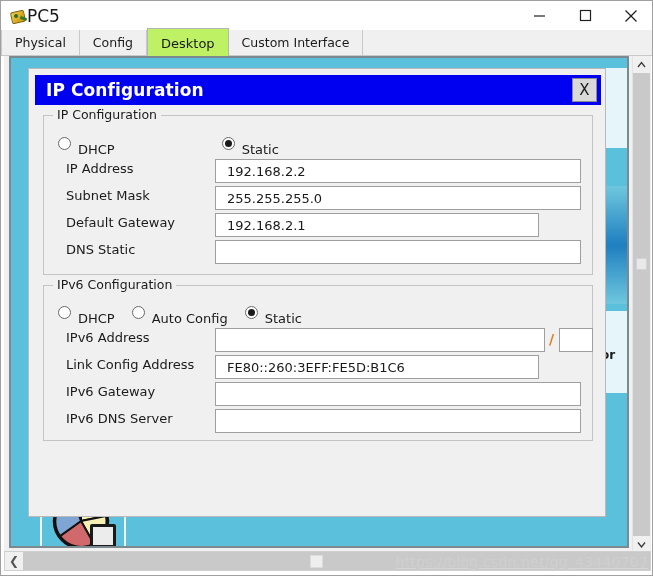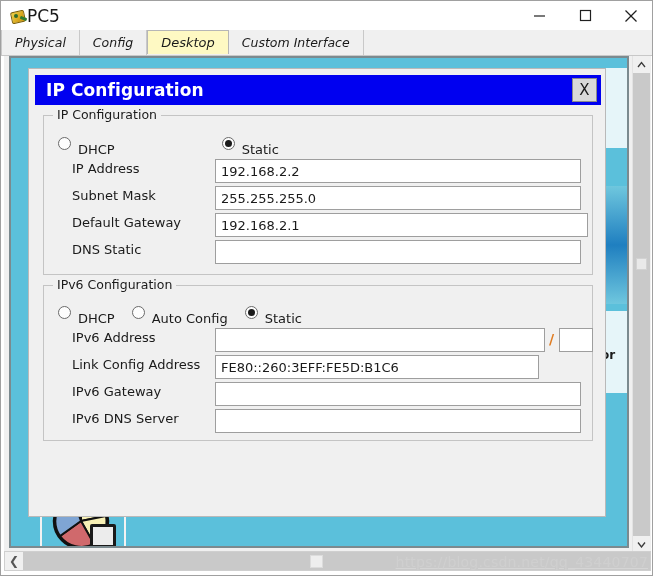--- a/index.html
+++ b/index.html
@@ -81,44 +81,43 @@
   }
   .win-btn svg { display: block; }
 
   
   .tabstrip {
     position: absolute;
     left: 0; top: 29px;
     width: 653px; height: 26px;
     background: #f0f0f0;
     display: flex;
-    align-items: flex-start;
+    align-items: center;
     box-sizing: border-box;
     border-bottom: 1px solid #c8c8c8;
-    font-style: italic;
   }
   .tab {
     height: 25px;
     padding: 0 13px;
     font-size: 12.5px;
     color: #1a1a1a;
     display: flex;
     align-items: center;
     background: #f0f0f0;
     border-right: 1px solid #c9c9c9;
     box-sizing: border-box;
     white-space: nowrap;
   }
   .tab:first-child { border-left: 1px solid #c9c9c9; }
   .tab.active {
-    background: #fef9c3;
+    background: #bef264;
     border-top: 1px solid #b6b6b6;
     border-left: 1px solid #b6b6b6;
     border-right: 1px solid #b6b6b6;
-    height: 24px;
+    height: 30px;
     margin-bottom: -1px;
     font-size: 13px;
   }
 
   
   .desktop-frame {
     position: absolute;
     left: 3px; top: 55px;
     width: 647px; height: 497px;
     background: #f0f0f0;
@@ -264,36 +263,36 @@
     font-size: 13px;
     color: #1a1a1a;
     margin-left: 7px;
     white-space: nowrap;
     margin-top: 12px;
   }
 
   .field-row { position: absolute; height: 24px; }
   .field-label {
     position: absolute;
-    left: 14px; top: 2px;
+    left: 8px; top: 2px;
     font-size: 13px;
     color: #1a1a1a;
     white-space: nowrap;
   }
   .textbox {
     position: absolute;
     height: 24px;
     background: #ffffff;
     border: 1px solid #9e9e9e;
     box-sizing: border-box;
     display: flex;
     align-items: center;
     font-size: 13px;
     color: #1a1a1a;
-    padding-left: 5px;
+    padding-left: 11px;
     overflow: hidden;
     white-space: nowrap;
   }
   .slash {
     position: absolute;
     font-size: 14px;
     color: #e07b20;
     font-weight: bold;
   }
 
@@ -460,21 +459,21 @@
             <div class="textbox" style="left:157px; width:366px;">192.168.2.2</div>
           </div>
 
           <div class="field-row" style="left:14px; top:70px; width:520px;">
             <span class="field-label">Subnet Mask</span>
             <div class="textbox" style="left:157px; width:366px;">255.255.255.0</div>
           </div>
 
           <div class="field-row" style="left:14px; top:97px; width:520px;">
             <span class="field-label">Default Gateway</span>
-            <div class="textbox" style="left:157px; width:373px;">192.168.2.1</div>
+            <div class="textbox" style="left:157px; width:324px;">192.168.2.1</div>
           </div>
 
           <div class="field-row" style="left:14px; top:124px; width:520px;">
             <span class="field-label">DNS Static</span>
             <div class="textbox" style="left:157px; width:366px;"></div>
           </div>
         </div>
 
         <div class="groupbox" id="gb-ipv6">
           <div class="legend">IPv6 Configuration</div>

